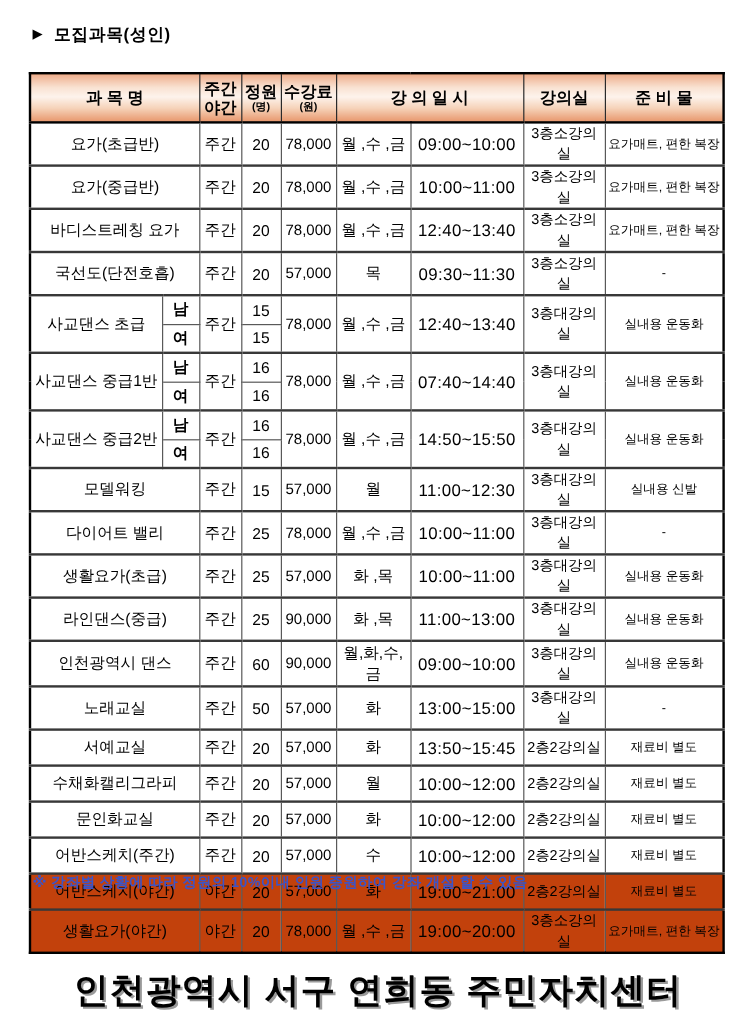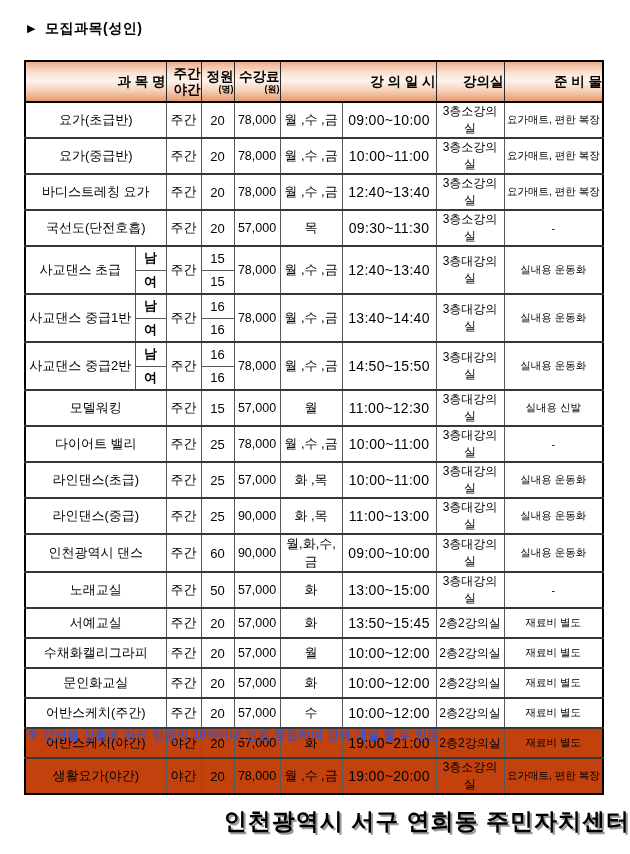--- a/index.html
+++ b/index.html
@@ -21,21 +21,21 @@
   table.course-table {
     position:absolute; left:24px; top:60px; width:578px;
     table-layout:fixed; border-collapse:collapse;
     border:2px solid #000;
   }
   thead tr { height:41px; }
   thead th {
     border:1px solid #2a2a2a; border-bottom:2px solid #000;
     background:linear-gradient(180deg,#eeae8c 0%,#f9e2d2 28%,#fdf3ec 48%,#f6d3ba 72%,#e8996f 100%);
     font-size:13.5px; font-weight:bold; line-height:1.12; padding:0;
-    text-align:right; vertical-align:middle;
+    text-align:center; vertical-align:middle;
   }
   thead th .unit { display:block; font-size:9px; font-weight:bold; }
 
   tbody tr.single { height:30px; }
   tbody tr.half   { height:24px; }
   tbody td {
     border:1px solid #595959; border-top:2px solid #383838;
     padding:0 1px; text-align:center; vertical-align:middle;
     font-size:13px; background:#fff;
   }
@@ -47,21 +47,21 @@
   tbody td.c-mat  { font-size:10.5px;margin-left:36px; }
   tbody tr.shaded td { background:#c2410c; }
 
   .note {
     position:absolute; left:27px; top:727px;
     font-size:12px; font-weight:bold; color:#3b54c8; letter-spacing:0.3px;
   }
 
   .footer-title {
     position:absolute; left:0; top:806px; width:100%;
-    text-align:right; font-size:23px; font-weight:900; letter-spacing:1px;
+    text-align:center; font-size:29px; font-weight:900; letter-spacing:1px;
     color:#000; text-shadow:2px 2px 0 #9a9a9a;
   }
 </style>
 </head>
 <body>
 
 <div class="page">
 
   <div class="heading">
     <span class="marker">▶</span>
@@ -156,21 +156,21 @@
           <td class="c-gender">여</td>
           <td class="c-cap">15</td>
         </tr>
         <tr class="half">
           <td class="c-name" rowspan="2">사교댄스 중급1반</td>
           <td class="c-gender">남</td>
           <td class="c-session" rowspan="2">주간</td>
           <td class="c-cap">16</td>
           <td class="c-fee" rowspan="2">78,000</td>
           <td class="c-days" rowspan="2">월 ,수 ,금</td>
-          <td class="c-time" rowspan="2">13:40~14:40</td>
+          <td class="c-time" rowspan="2">07:40~14:40</td>
           <td class="c-room" rowspan="2">3층대강의실</td>
           <td class="c-mat" rowspan="2">실내용 운동화</td>
         </tr>
         <tr class="half sub">
           <td class="c-gender">여</td>
           <td class="c-cap">16</td>
         </tr>
         <tr class="half">
           <td class="c-name" rowspan="2">사교댄스 중급2반</td>
           <td class="c-gender">남</td>
@@ -200,21 +200,21 @@
           <td class="c-name" colspan="2">다이어트 밸리</td>
           <td class="c-session">주간</td>
           <td class="c-cap">25</td>
           <td class="c-fee">78,000</td>
           <td class="c-days">월 ,수 ,금</td>
           <td class="c-time">10:00~11:00</td>
           <td class="c-room">3층대강의실</td>
           <td class="c-mat">-</td>
         </tr>
         <tr class="single">
-          <td class="c-name" colspan="2">라인댄스(초급)</td>
+          <td class="c-name" colspan="2">생활요가(초급)</td>
           <td class="c-session">주간</td>
           <td class="c-cap">25</td>
           <td class="c-fee">57,000</td>
           <td class="c-days">화 ,목</td>
           <td class="c-time">10:00~11:00</td>
           <td class="c-room">3층대강의실</td>
           <td class="c-mat">실내용 운동화</td>
         </tr>
         <tr class="single">
           <td class="c-name" colspan="2">라인댄스(중급)</td>

